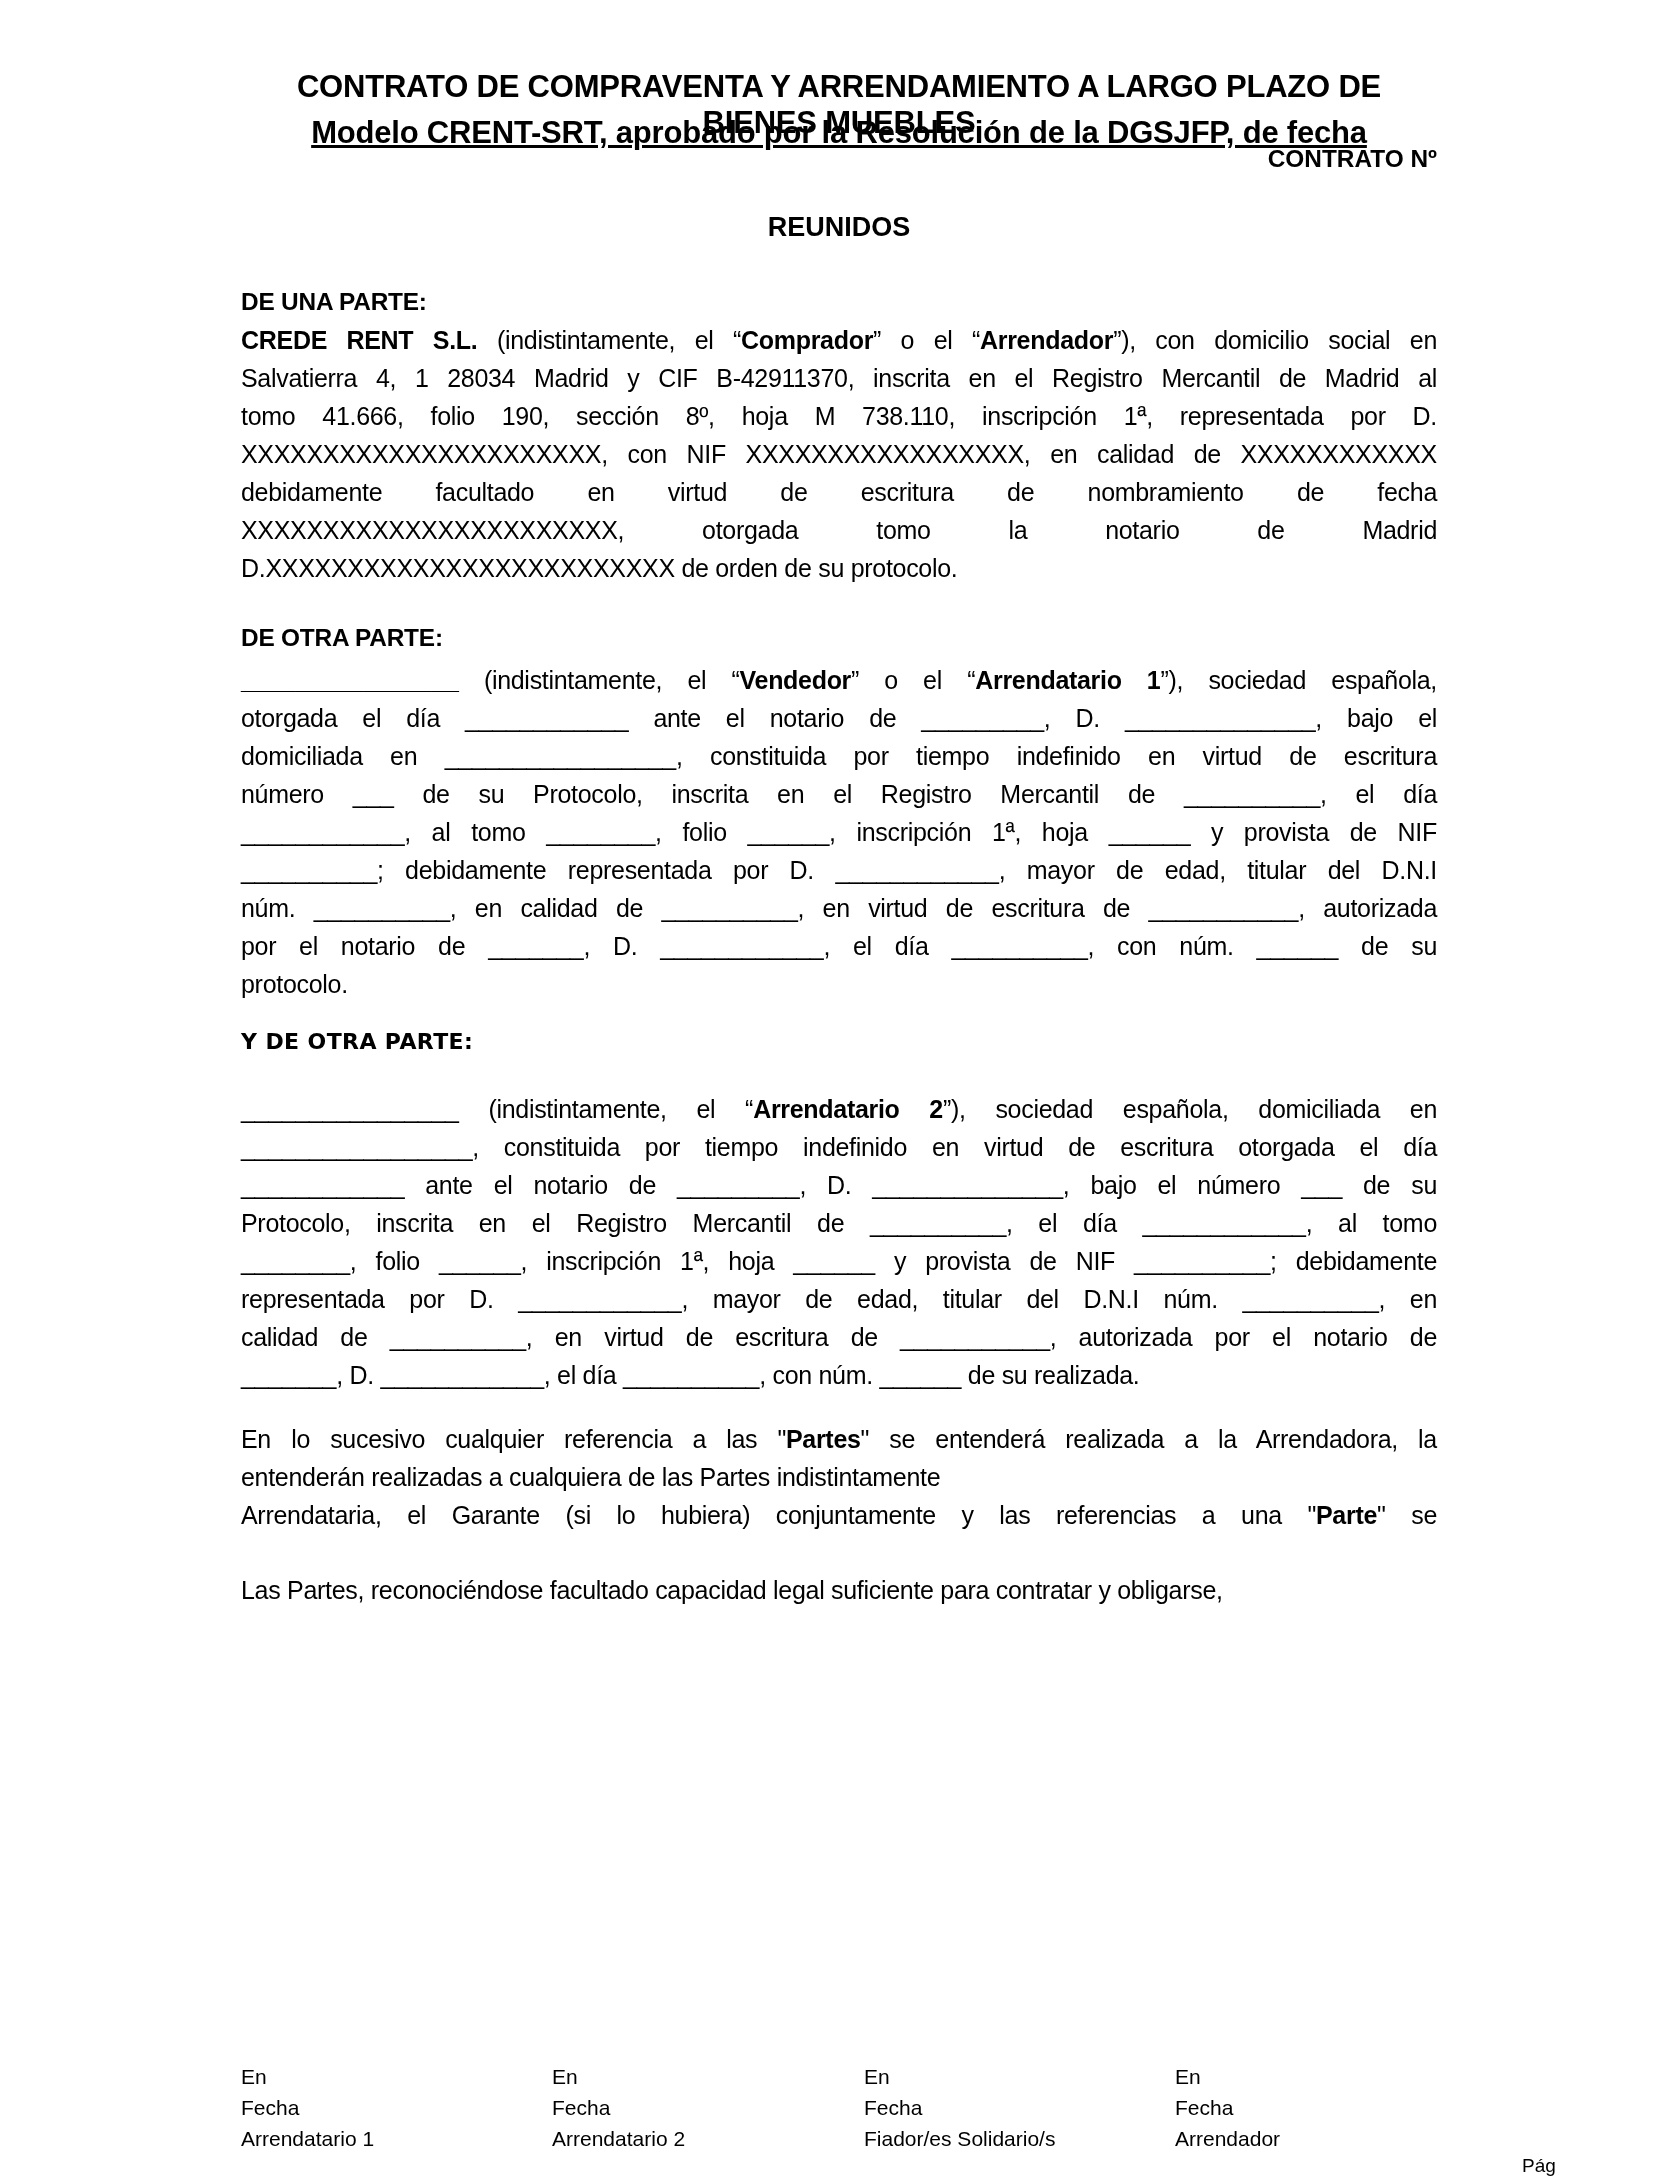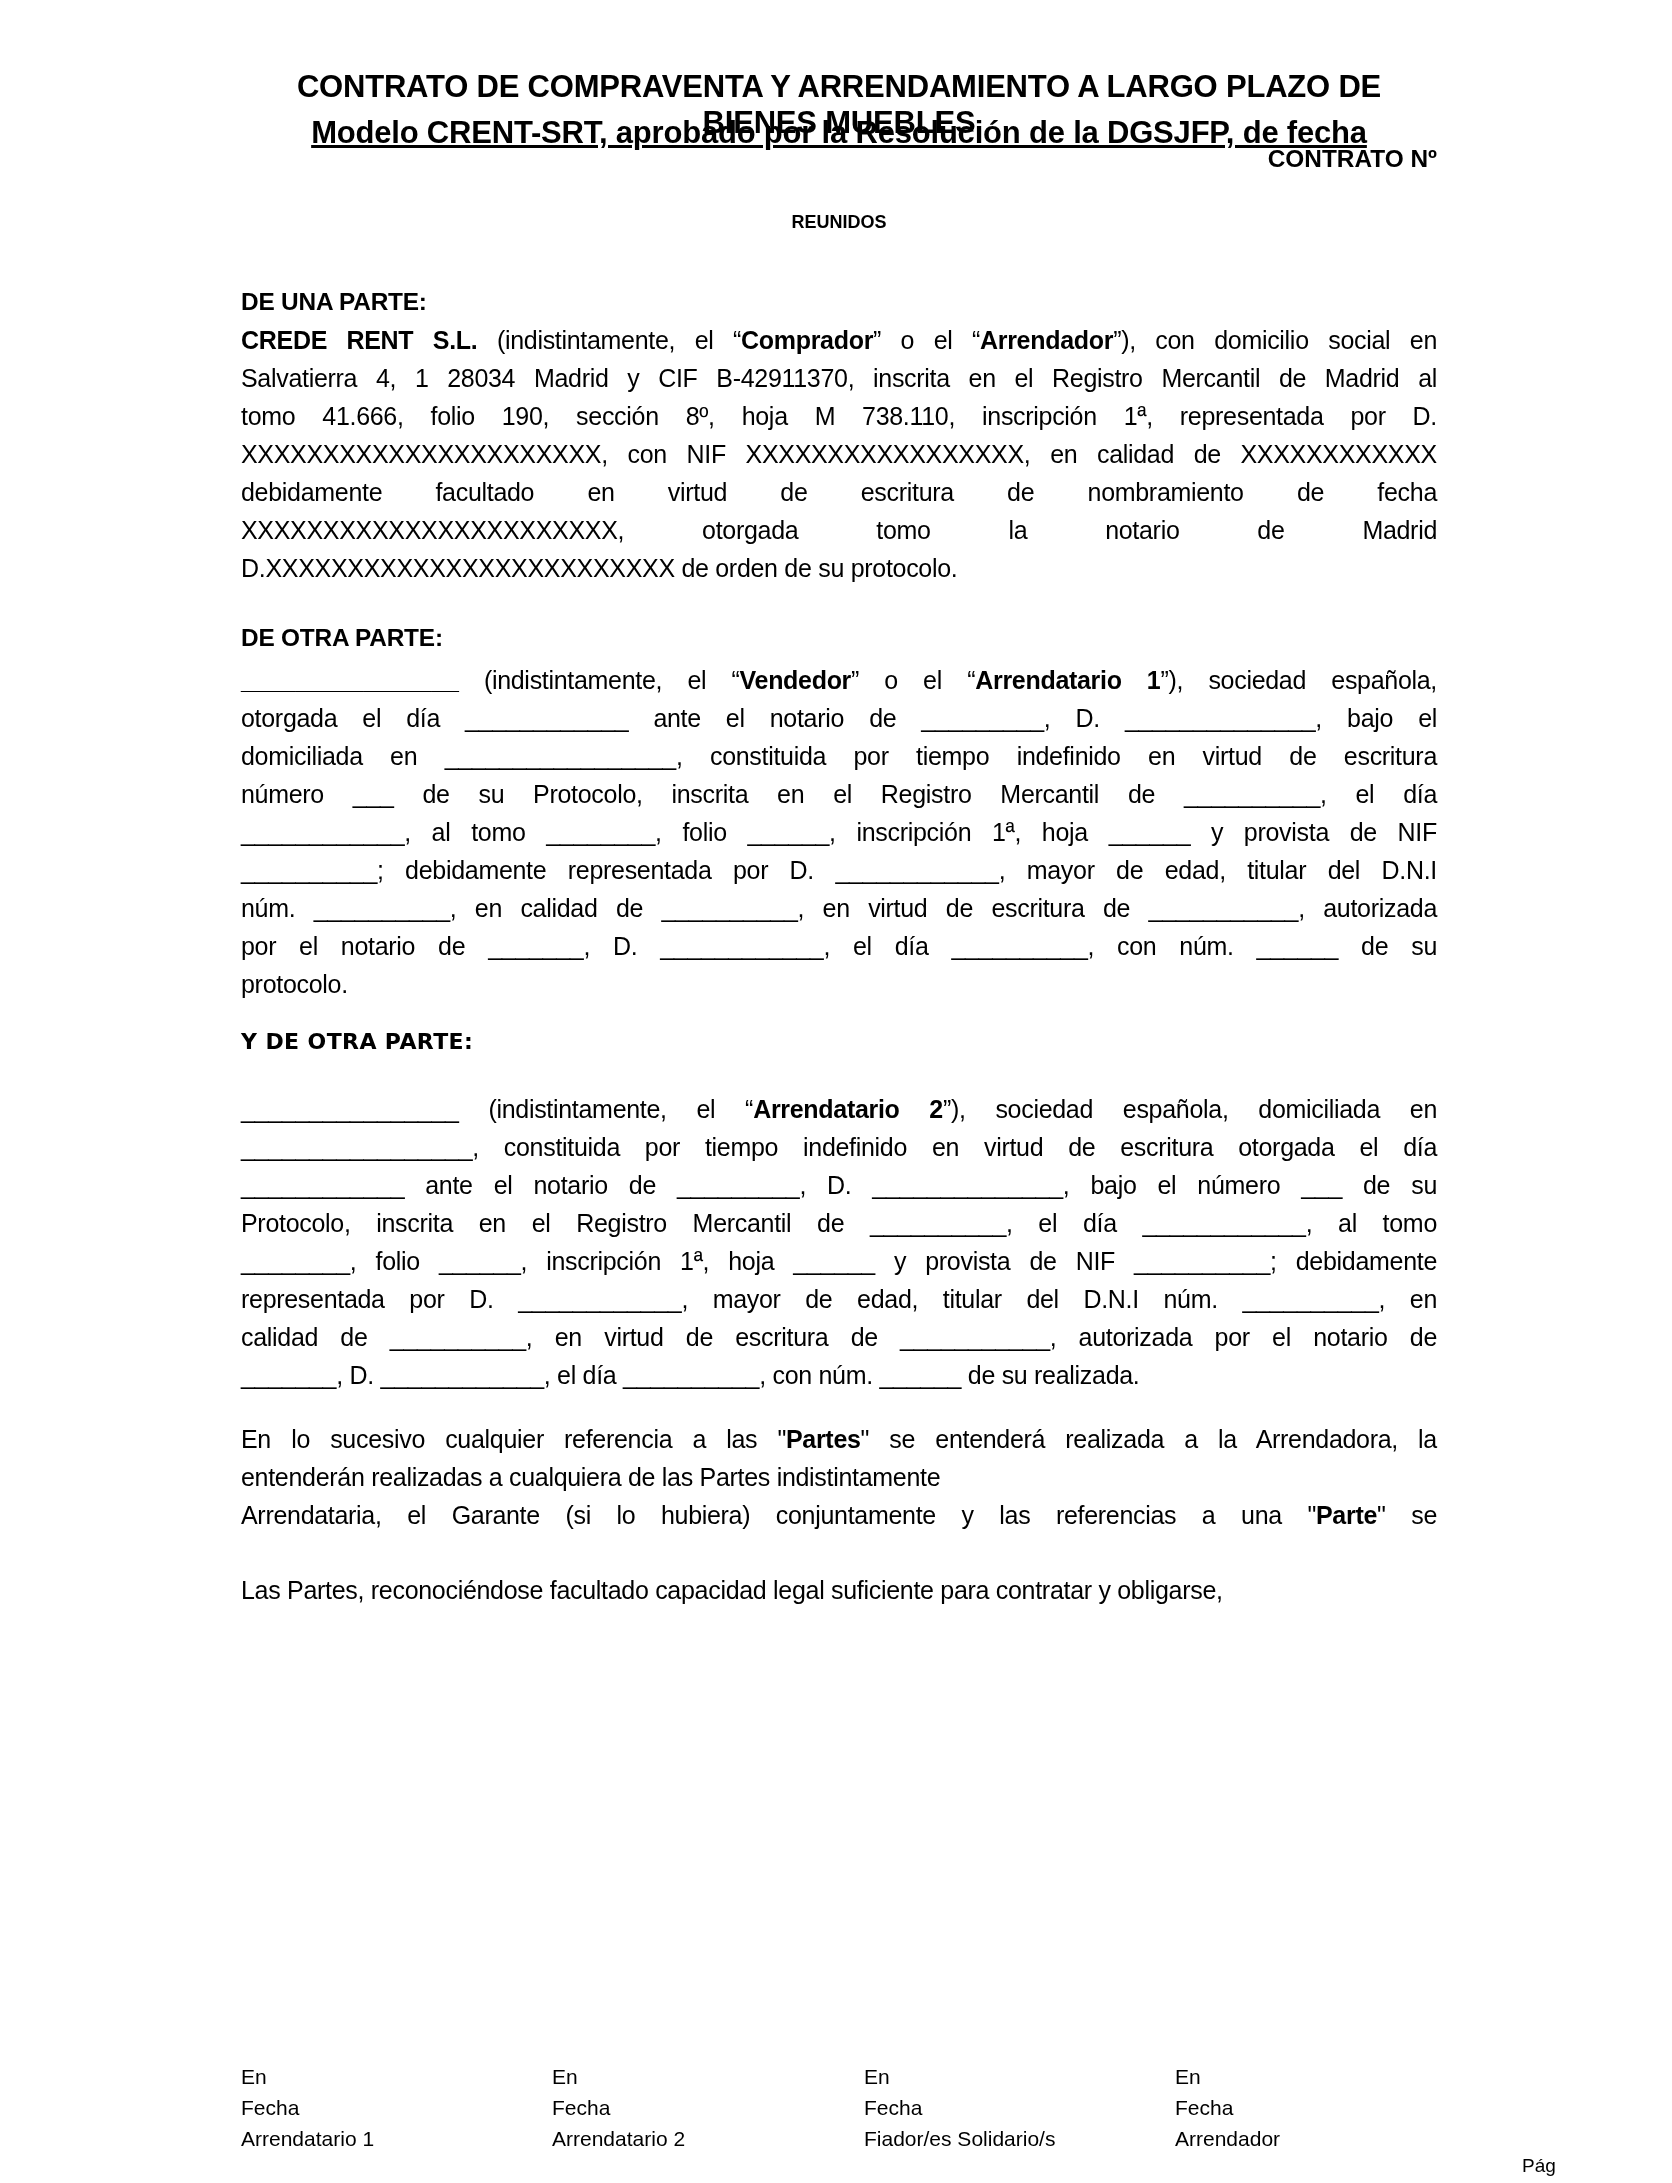--- a/index.html
+++ b/index.html
@@ -5,21 +5,21 @@
   html, body { margin: 0; padding: 0; background: #ffffff; }
   body { width: 1672px; height: 2183px; position: relative; overflow: hidden;
          font-family: "Liberation Sans", "DejaVu Sans", sans-serif; color: #000; }
   .page { position: absolute; left: 0; top: 0; width: 1672px; height: 2183px; }
   .title { position: absolute; left: 241px; width: 1196px; text-align: center;
            font-weight: bold; font-size: 31px; letter-spacing: -0.2px; }
   .t1 { top: 69px; }
   .t2 { top: 115px; text-decoration: underline; }
   .contract-no { position: absolute; right: 235px; top: 145px; font-weight: bold; font-size: 24.4px; }
   .reunidos { position: absolute; left: 241px; width: 1196px; top: 212px; text-align: center;
-              font-weight: bold; font-size: 18px; }
+              font-weight: bold; font-size: 27px; }
   .block { position: absolute; left: 241px; width: 1196px; font-size: 25px; line-height: 38px;
            text-align: justify; letter-spacing: -0.3px; }
   .line { display: block; height: 38px; white-space: nowrap; text-align: justify; text-align-last: justify; }
   .line.last { text-align-last: left; }
   .heading { position: absolute; left: 241px; font-weight: bold; font-size: 24.4px; letter-spacing: -0.2px; }
   .heading.wide { font-family: "DejaVu Sans", sans-serif; font-size: 22px; letter-spacing: 0.4px; }
   b { font-weight: bold; }
   .footer-col { position: absolute; top: 2061px; font-size: 21px; line-height: 31px; }
   .footer-col span { display: block; }
   .page-label { position: absolute; left: 1522px; top: 2155px; font-size: 19px; }

